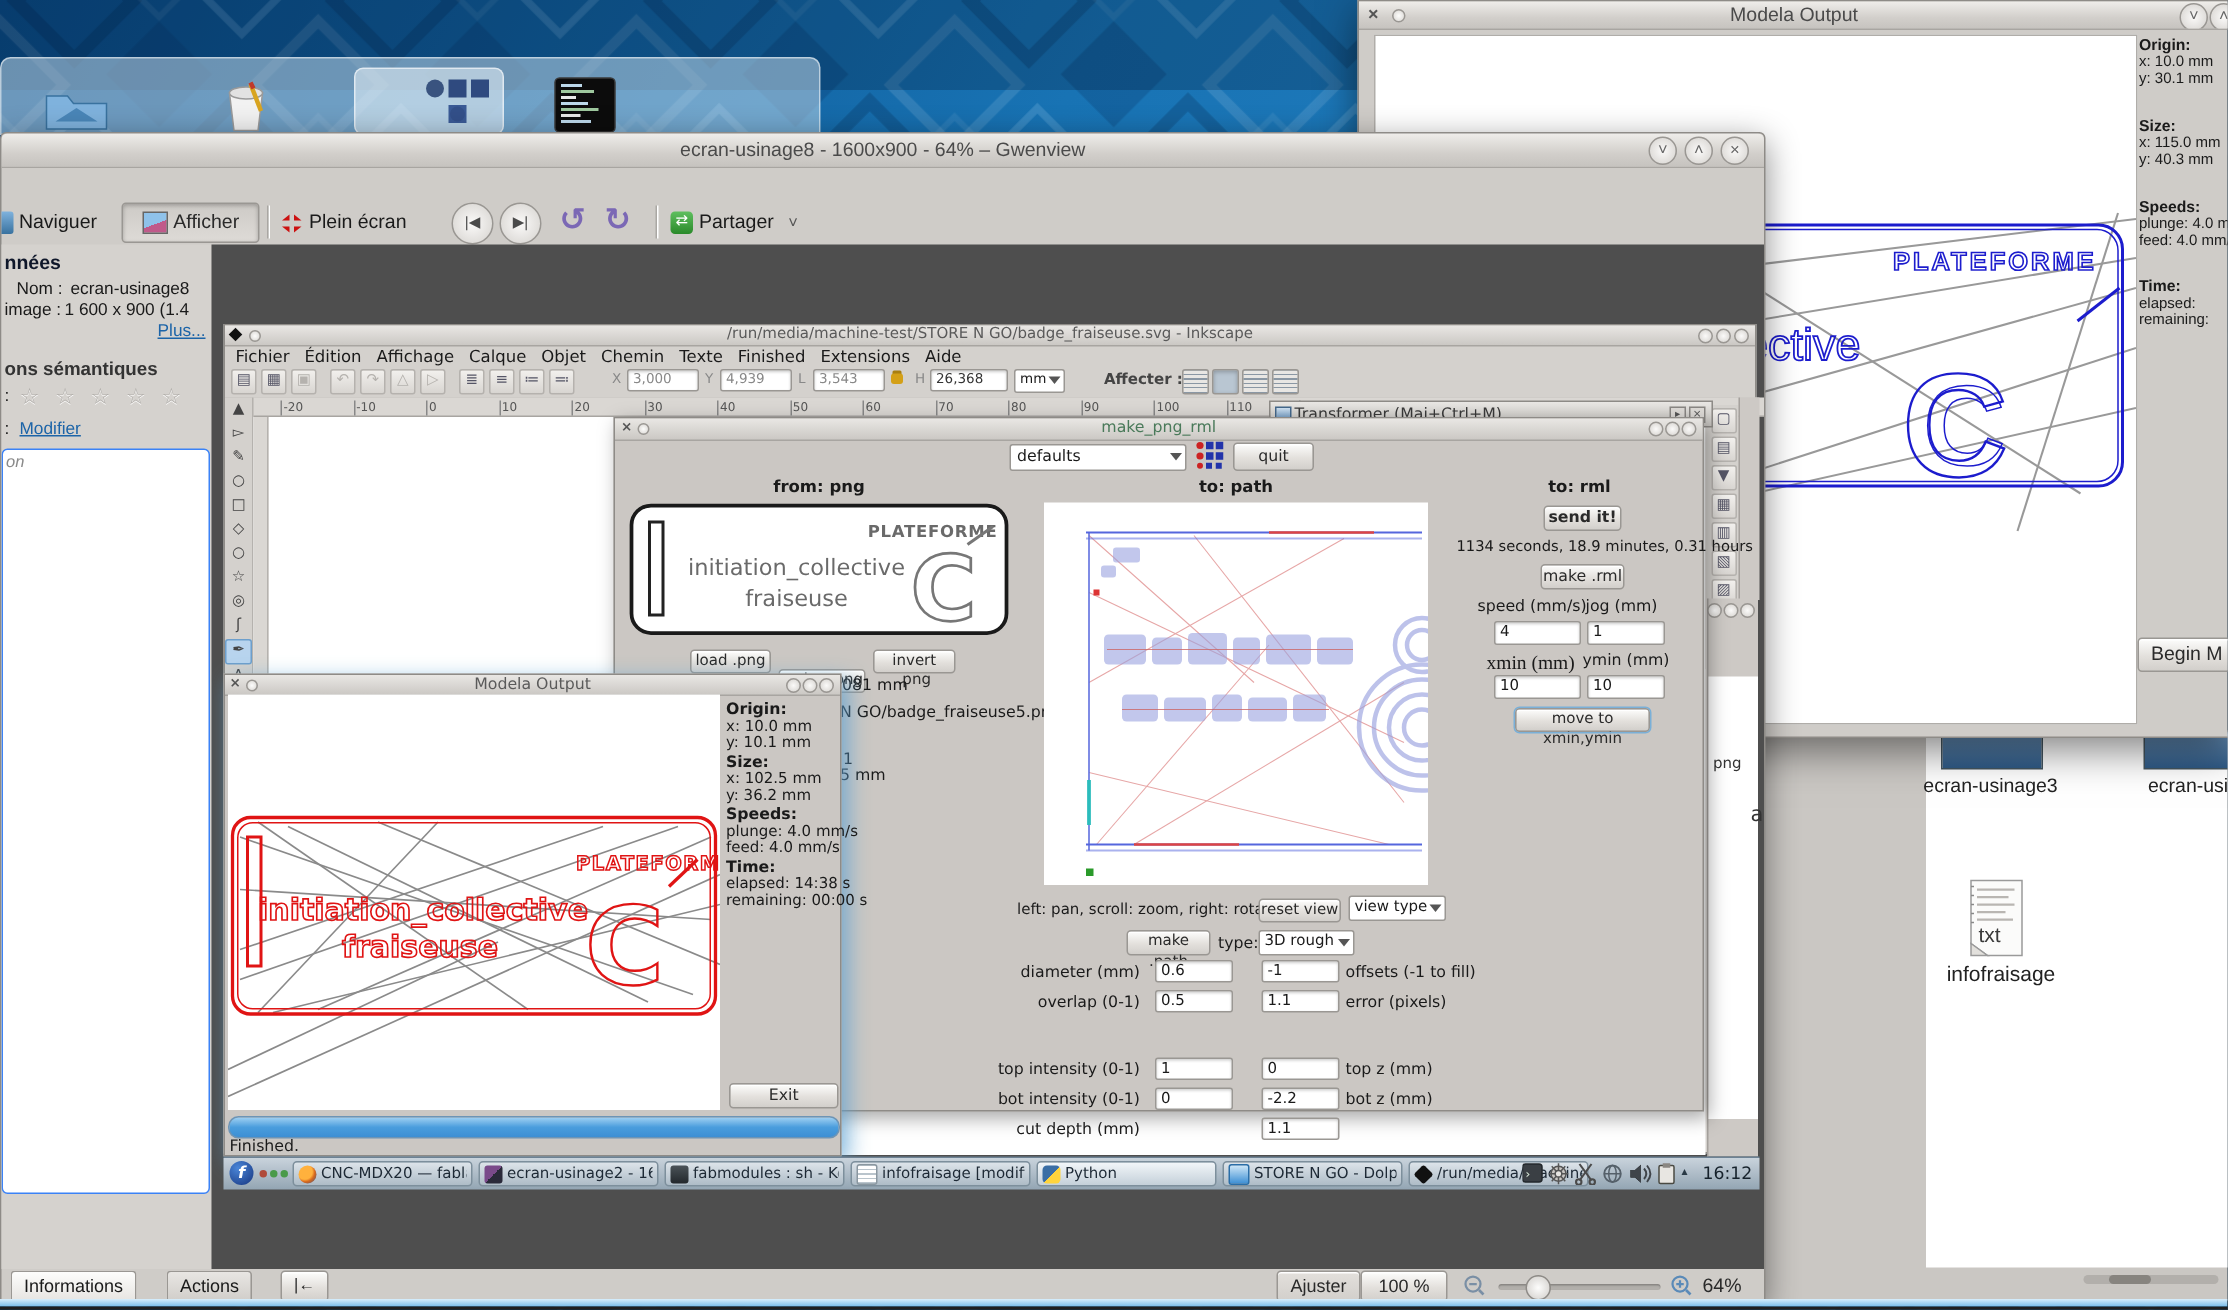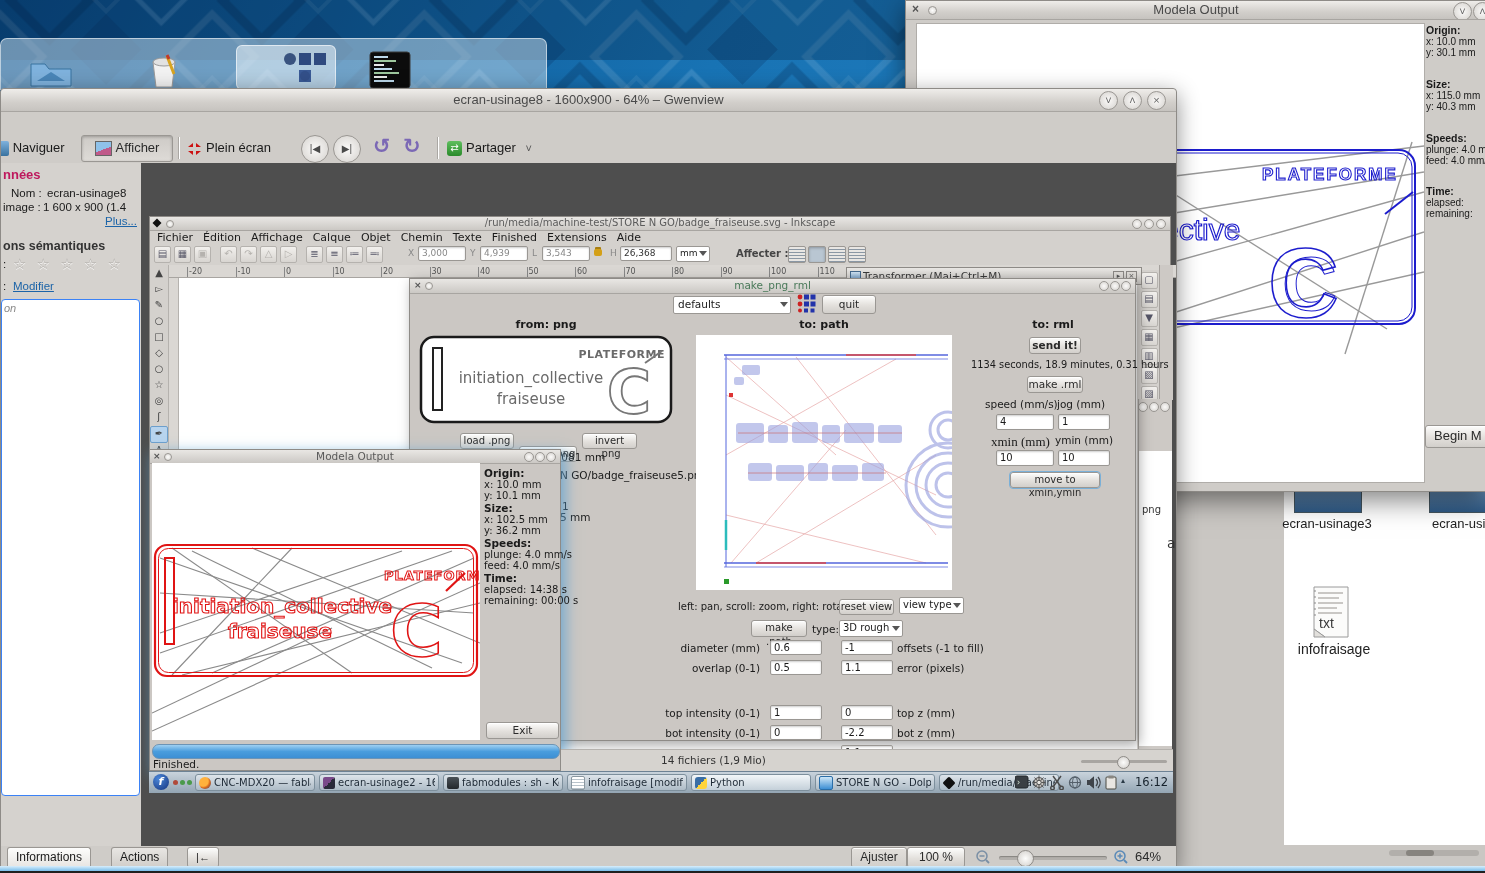--- a/index.html
+++ b/index.html
@@ -258,21 +258,21 @@
       <div class="abs" style="left:372px;top:0;font-size:21px;font-weight:bold;color:#7b68b5;">↺</div>
       <div class="abs" style="left:402px;top:0;font-size:21px;font-weight:bold;color:#7b68b5;">↻</div>
       <div class="sep" style="left:436px;top:3px;height:22px;"></div>
       <div class="abs" style="left:446px;top:3px;height:23px;font-size:13px;line-height:22px;">
         <span style="display:inline-block;width:15px;height:15px;background:linear-gradient(#5fbf5f,#2a8a2a);border-radius:3px;color:#fff;font-size:10px;line-height:14px;text-align:center;vertical-align:middle;margin-right:4px;">⇄</span><span>Partager</span>
         <span style="font-size:11px;color:#555;margin-left:6px;">˅</span>
       </div>
     </div>
 
     <div class="abs" style="left:0;top:74px;width:140px;height:683px;background:#d5d2ce;overflow:hidden;">
-      <b class="abs" style="left:2px;top:4px;font-size:13px;color:#be185d;">nnées</b>
+      <b class="abs" style="left:2px;top:4px;font-size:13px;color:#0f172a;">nnées</b>
       <span class="abs" style="left:10px;top:24px;font-size:11.5px;">Nom :</span>
       <span class="abs" style="left:46px;top:24px;font-size:11.5px;">ecran-usinage8</span>
       <span class="abs wbtxt" style="left:2px;top:38px;font-size:11.5px;">image :</span>
       <span class="abs wbtxt" style="left:42px;top:38px;font-size:11.5px;width:96px;overflow:hidden;">1 600 x 900 (1.4</span>
       <span class="abs link" style="right:4px;top:52px;font-size:11.5px;">Plus...</span>
       <b class="abs" style="left:2px;top:76px;font-size:12.5px;color:#333;">ons sémantiques</b>
       <span class="abs" style="left:2px;top:95px;font-size:11.5px;">:</span>
       <span class="abs gstar" style="left:12px;top:92px;">☆ ☆ ☆ ☆ ☆</span>
       <span class="abs" style="left:2px;top:117px;font-size:11.5px;">:</span>
       <span class="abs link" style="left:12px;top:117px;font-size:11.5px;">Modifier</span>
@@ -602,26 +602,20 @@
               <b>Time:</b>
               <div>elapsed: 14:38 s</div>
               <div>remaining: 00:00 s</div>
             </div>
           </div>
           <div class="btn3d" style="left:336px;top:272px;width:71px;height:15px;font-size:10.5px;line-height:14px;">Exit</div>
           <div class="abs" style="left:2px;top:294px;width:406px;height:13px;border:1px solid #6d94b5;border-radius:7px;background:linear-gradient(#9fd0f2,#4a9ddd 50%,#3d8fd4);"></div>
           <span class="abs wbtxt" style="left:3px;top:308px;font-size:10.5px;">Finished.</span>
         </div>
 
-        <div class="abs" style="left:412px;top:533px;width:612px;height:22px;background:#d6d3cf;border-top:1px solid #b5b2ae;">
-          <span class="abs wbtxt" style="left:100px;top:4px;font-size:10.5px;color:#333;">14 fichiers (1,9 Mio)</span>
-          <div class="abs" style="left:520px;top:10px;width:86px;height:3px;background:#a8a5a1;border-radius:2px;">
-            <div class="abs" style="left:36px;top:-4px;width:11px;height:11px;border-radius:50%;background:radial-gradient(#fdfdfc,#cfccc8);border:1px solid #8e8b87;"></div>
-          </div>
-        </div>
 
         <div id="itask">
           <div class="abs flag" style="left:4px;top:2px;width:16px;height:16px;border-radius:50%;background:radial-gradient(circle at 35% 30%,#4a86d8,#16357f);color:#fff;text-align:center;line-height:15px;font-weight:bold;font-style:italic;">f</div>
           <span class="abs" style="left:24px;top:8px;width:5px;height:5px;border-radius:50%;background:#b04a3a;"></span>
           <span class="abs" style="left:31px;top:8px;width:5px;height:5px;border-radius:50%;background:#4a9a4a;"></span>
           <span class="abs" style="left:38px;top:8px;width:5px;height:5px;border-radius:50%;background:#4a9a4a;"></span>
           <div class="abs" style="left:46px;top:2px;display:flex;gap:4px;">
 
               <div class="tkbtn">
                 <span class="ticon" data-icon="firefox"></span>

